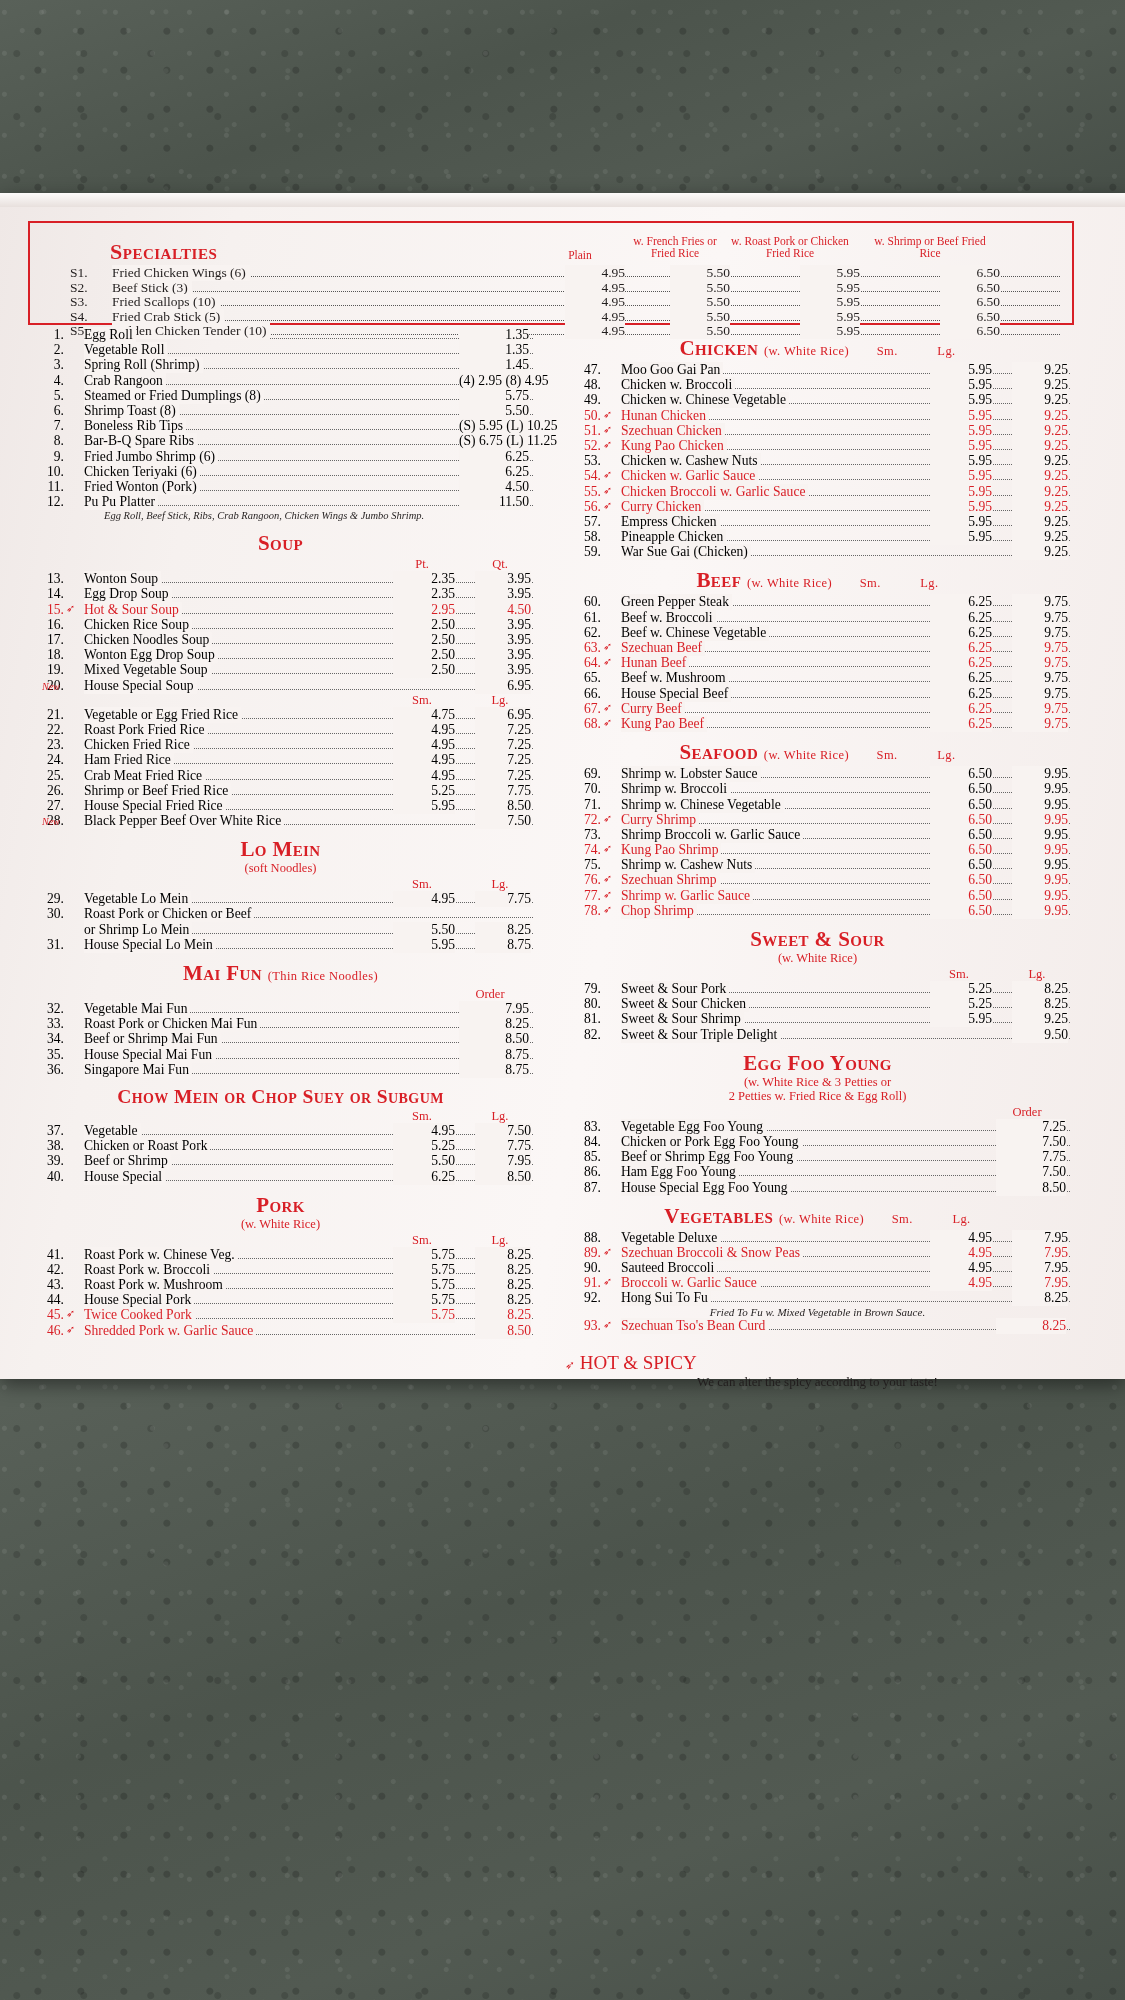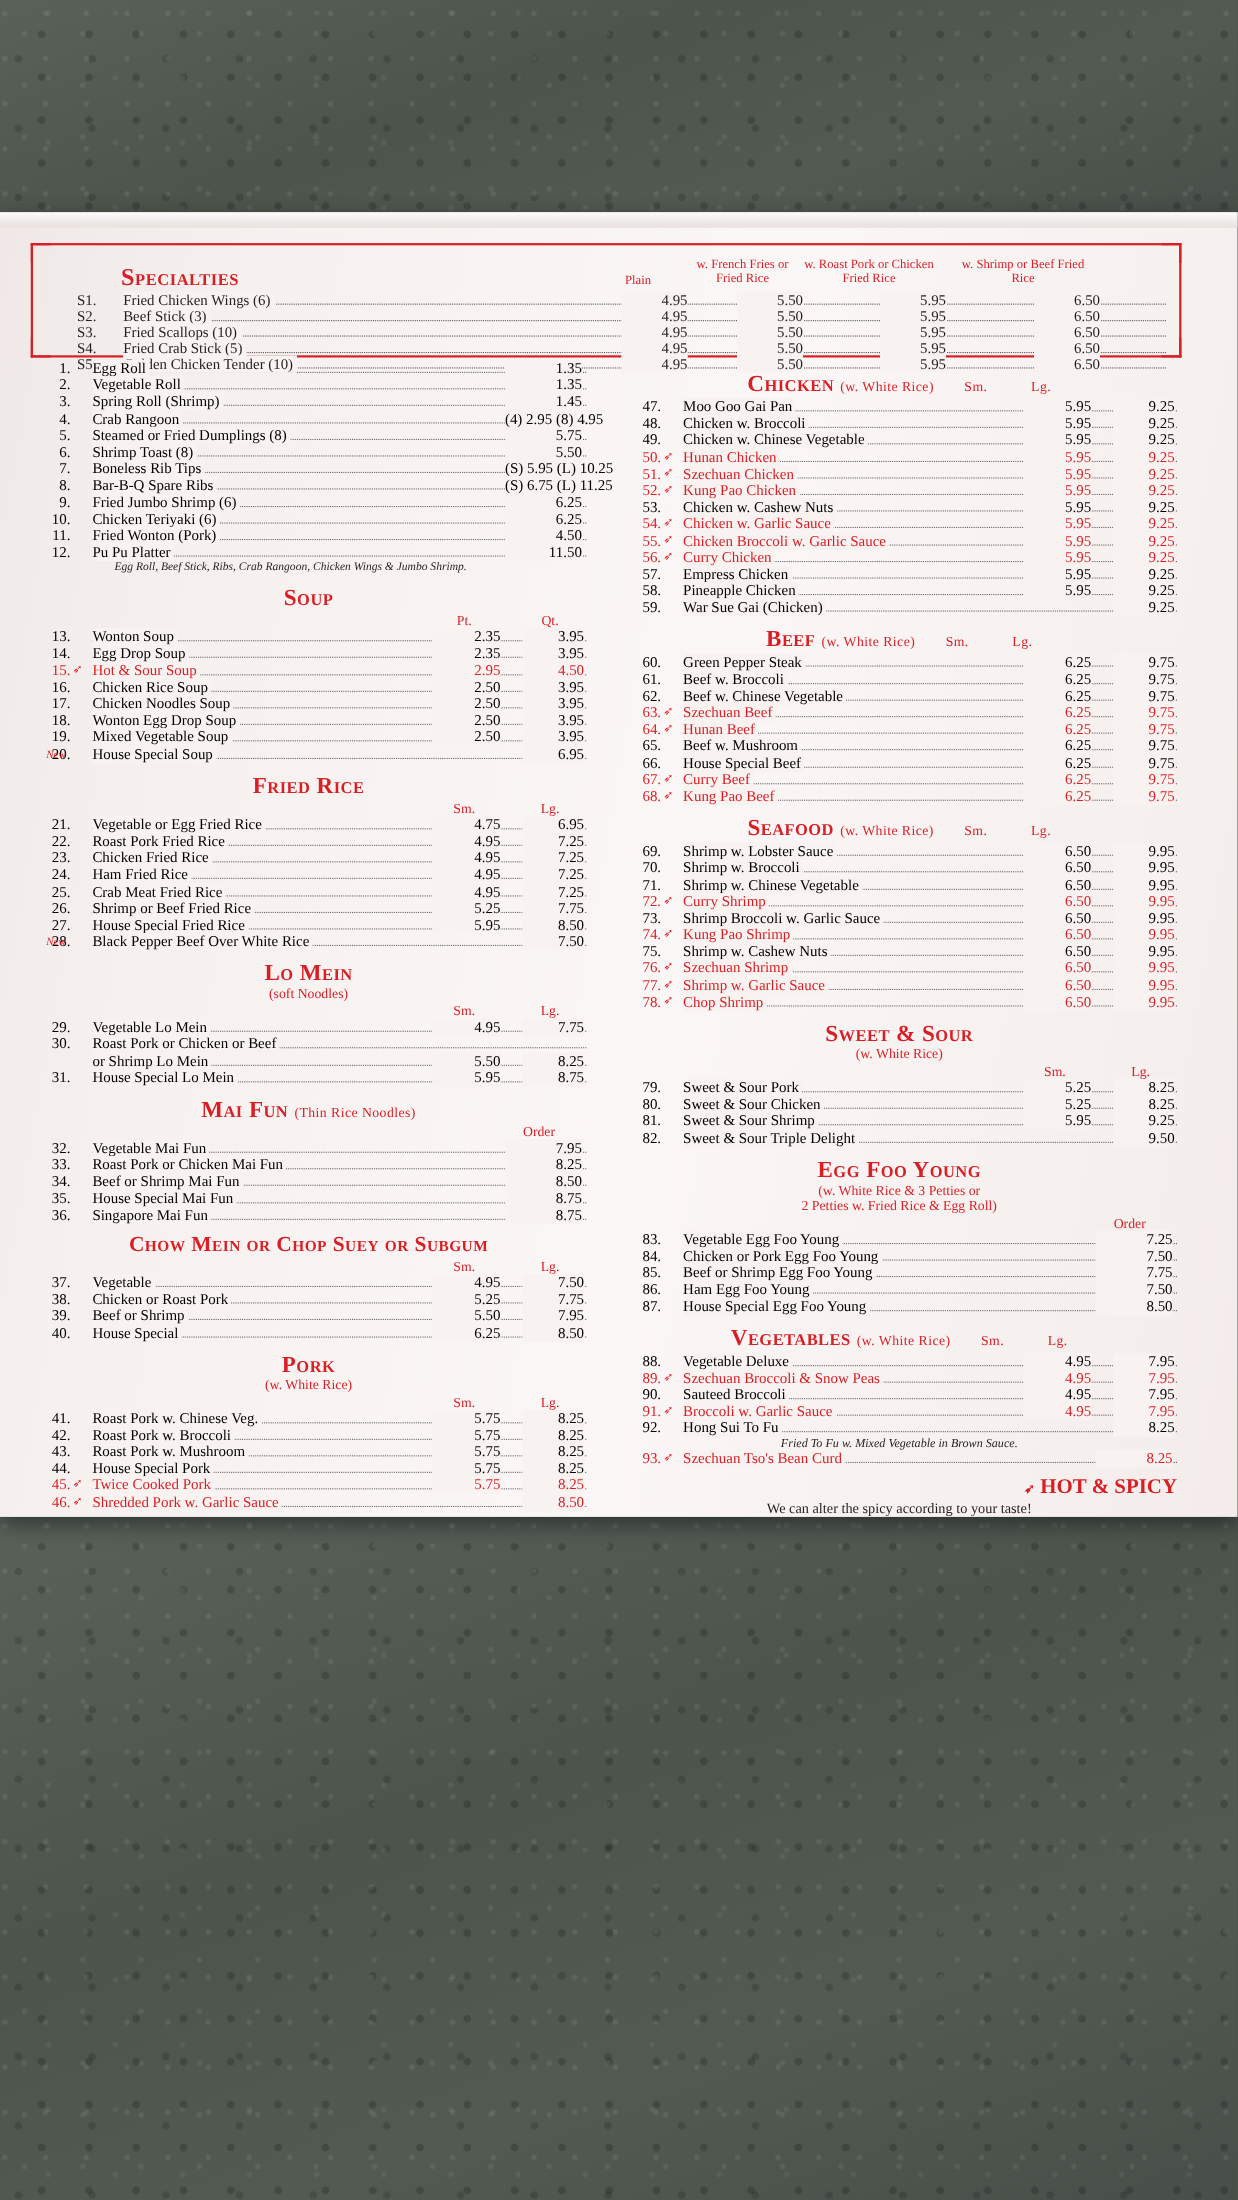--- a/index.html
+++ b/index.html
@@ -111,22 +111,22 @@
   .item .nm,.item .pr1,.item .pr2,.item .pr-one{background:linear-gradient(180deg,rgba(250,246,245,0),rgba(250,246,245,.0));}
   .item.red .nm,.item.red .pr1,.item.red .pr2,.item.red .pr-one,.item.red .num{color:#d81f26;}
   .item .newtag{font-size:10px;font-style:italic;color:#d81f26;position:absolute;left:14px;top:3px;}
 
   .note{
     font-size:10.5px;font-style:italic;color:#221e1e;
     margin:1px 0 2px 76px;line-height:12px;
   }
   .note-c{font-size:11px;font-style:italic;text-align:center;color:#221e1e;}
   .footer-hot{
-    text-align:right;color:#d81f26;font-variant:small-caps;font-weight:bold;
-    font-size:19px;margin-top:8px;
+    text-align:left;color:#d81f26;font-variant:small-caps;font-weight:normal;
+    font-size:19px;margin-top:19px;
   }
   .footer-note{
     text-align:center;color:#221e1e;font-size:13px;margin-top:0px;
   }
   .chili-mark{color:#d81f26;font-size:12px;}
 </style>
 </head>
 <body>
 
 <div class="bg-top"></div>
@@ -335,21 +335,20 @@
           <div class="item">
             <span class="dots"></span>
             <span class="num">20.</span>
             <span class="newtag">New</span>
             <span class="nm" style="background:#f8f3f1">House Special Soup</span>
             <span class="pr1" style="background:#f8f3f1"></span>
             <span class="pr2" style="background:#f8f3f1">6.95</span>
           </div>
         </div>
 
-    <div class="sec-head">Fried Rice</div>
     <div class="colhead">
       <span class="h1">Sm.</span>
       <span class="h2">Lg.</span>
     </div>
     <div id="fried-rice-list">
           <div class="item">
             <span class="dots"></span>
             <span class="num">21.</span>
             <span class="nm" style="background:#f8f3f1">Vegetable or Egg Fried Rice</span>
             <span class="pr1" style="background:#f8f3f1">4.75</span>

